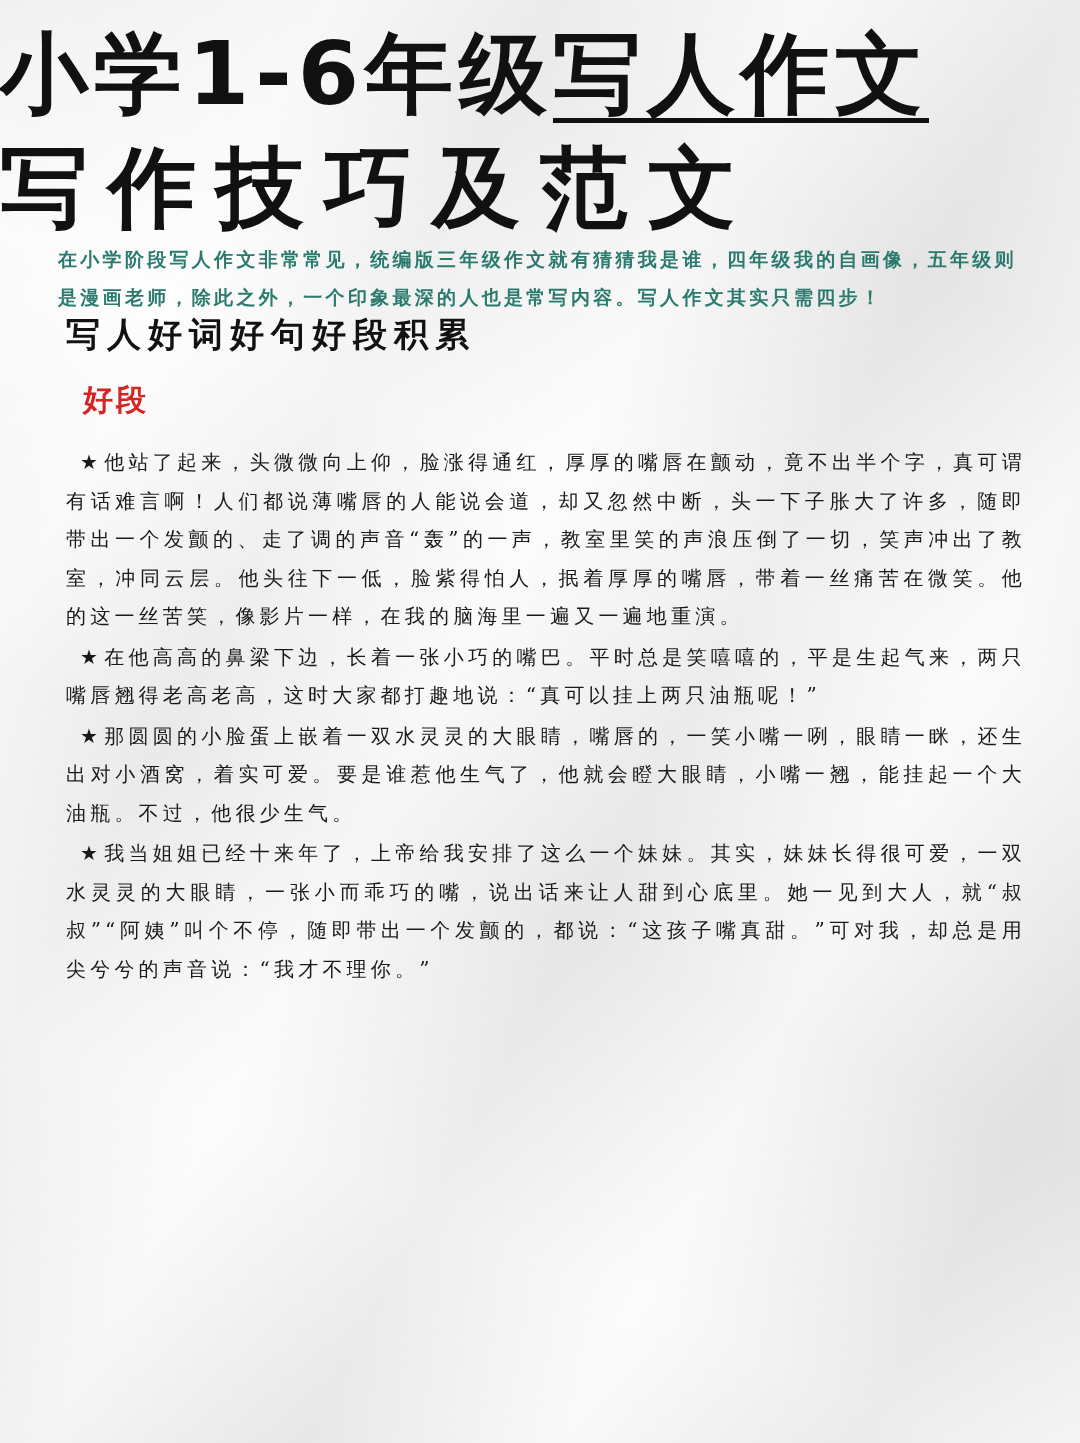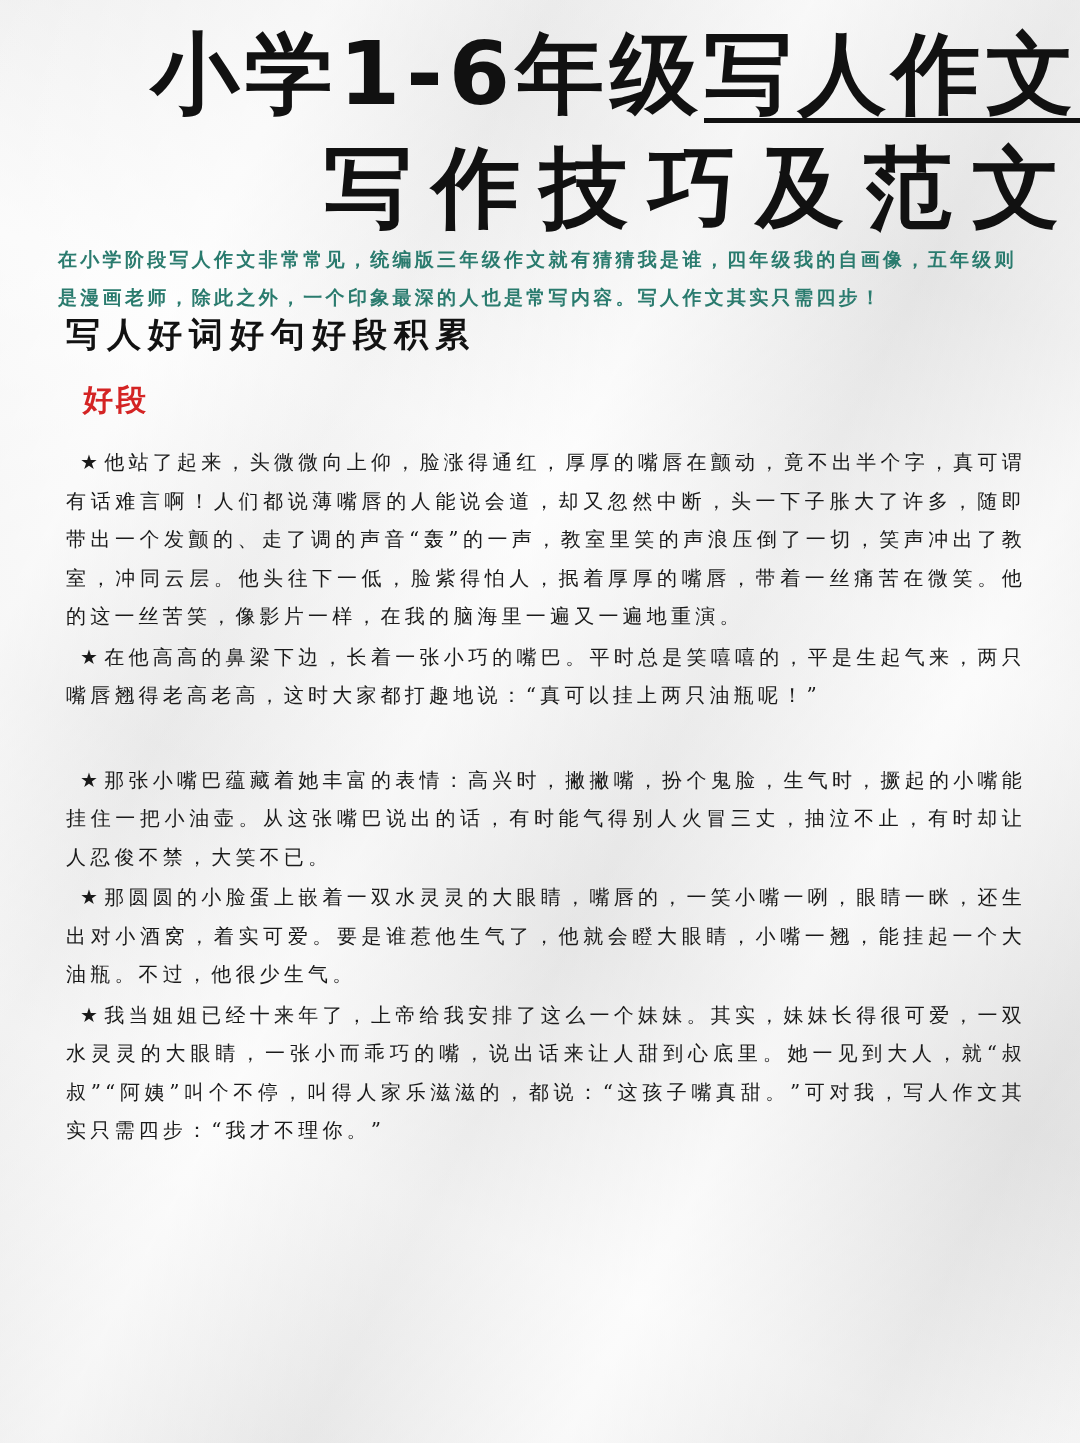--- a/index.html
+++ b/index.html
@@ -17,21 +17,21 @@
         linear-gradient(24deg, rgba(230,230,230,0.4) 0%, rgba(255,255,255,0.6) 22%, rgba(225,225,225,0.35) 40%, rgba(255,255,255,0.55) 63%, rgba(222,222,222,0.35) 82%, rgba(250,250,250,0.5) 100%),
         radial-gradient(ellipse at 30% 20%, #fafafa 0%, #efefef 60%, #e6e6e6 100%);
       font-family: "DejaVu Serif", "Liberation Serif", serif;
       color: #161616;
     }
     .title-block {
       position: absolute;
       left: 0;
       top: 18px;
       width: 1080px;
-      text-align: right;
+      text-align: left;
     }
     .title-line {
       font-family: "DejaVu Sans", "Liberation Sans", sans-serif;
       font-weight: bold;
       font-size: 88px;
       line-height: 112px;
       letter-spacing: 6px;
       color: #111;
       white-space: nowrap;
     }
@@ -108,16 +108,15 @@
 
 <div class="intro">在小学阶段写人作文非常常见，统编版三年级作文就有猜猜我是谁，四年级我的自画像，五年级则是漫画老师，除此之外，一个印象最深的人也是常写内容。写人作文其实只需四步！</div>
 
 <div class="section-title">写人好词好句好段积累</div>
 
 <div class="subhead">好段</div>
 
 <div class="paras">
   <p class="para"><span class="star">★</span><span>他站了起来，头微微向上仰，脸涨得通红，厚厚的嘴唇在颤动，竟不出半个字，真可谓有话难言啊！人们都说薄嘴唇的人能说会道，却又忽然中断，头一下子胀大了许多，随即带出一个发颤的、走了调的声音“轰”的一声，教室里笑的声浪压倒了一切，笑声冲出了教室，冲同云层。他头往下一低，脸紫得怕人，抿着厚厚的嘴唇，带着一丝痛苦在微笑。他的这一丝苦笑，像影片一样，在我的脑海里一遍又一遍地重演。</span></p>
   <p class="para gap-s"><span class="star">★</span><span>在他高高的鼻梁下边，长着一张小巧的嘴巴。平时总是笑嘻嘻的，平是生起气来，两只嘴唇翘得老高老高，这时大家都打趣地说：“真可以挂上两只油瓶呢！”</span></p>
-  <p class="para gap-l"><span class="star">★</span><span>那张小嘴巴蕴藏着她丰富的表情：高兴时，撇撇嘴，扮个鬼脸，生气时，撅起的小嘴能挂住一把小油壶。从这张嘴巴说出的话，有时能气得别人火冒三丈，抽泣不止，有时却让人忍俊不禁，大笑不已。</span></p>
   <p class="para gap-s"><span class="star">★</span><span>那圆圆的小脸蛋上嵌着一双水灵灵的大眼睛，嘴唇的，一笑小嘴一咧，眼睛一眯，还生出对小酒窝，着实可爱。要是谁惹他生气了，他就会瞪大眼睛，小嘴一翘，能挂起一个大油瓶。不过，他很少生气。</span></p>
-  <p class="para gap-s"><span class="star">★</span><span>我当姐姐已经十来年了，上帝给我安排了这么一个妹妹。其实，妹妹长得很可爱，一双水灵灵的大眼睛，一张小而乖巧的嘴，说出话来让人甜到心底里。她一见到大人，就“叔叔”“阿姨”叫个不停，叫得人家乐滋滋的，都说：“这孩子嘴真甜。”可对我，写人作文其实只需四步：“我才不理你。”</span></p>
+  <p class="para gap-s"><span class="star">★</span><span>我当姐姐已经十来年了，上帝给我安排了这么一个妹妹。其实，妹妹长得很可爱，一双水灵灵的大眼睛，一张小而乖巧的嘴，说出话来让人甜到心底里。她一见到大人，就“叔叔”“阿姨”叫个不停，随即带出一个发颤的，都说：“这孩子嘴真甜。”可对我，却总是用尖兮兮的声音说：“我才不理你。”</span></p>
 </div>
 
 </body></html>

